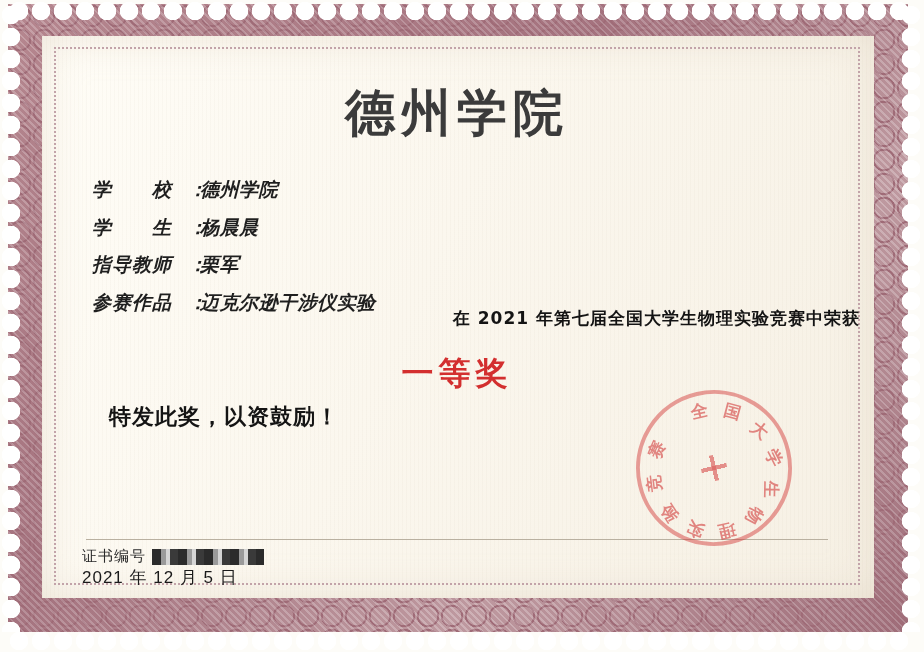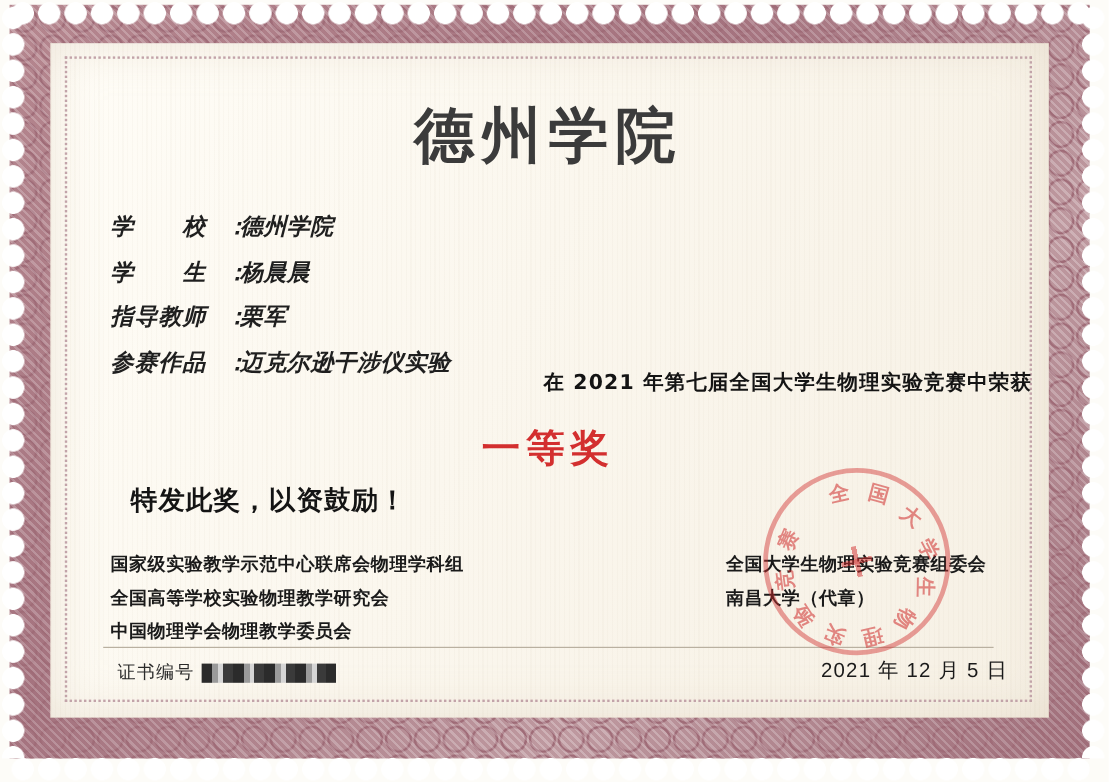--- a/index.html
+++ b/index.html
@@ -225,26 +225,27 @@
   .footer-rule {
     position: absolute;
     left: 32px;
     top: 492px;
     width: 742px;
     border-top: 1px solid #b9b0a0;
   }
 
   .footer {
     position: absolute;
-    left: 44px;
+    left: 28px;
     top: 500px;
     width: 742px;
     display: flex;
     justify-content: space-between;
-    align-items: flex-end;
+    align-items: flex-start;
+    flex-direction: column;
   }
   .cert-no {
     display: flex;
     align-items: center;
     font-size: 15px;
     color: #2a2a2a;
     font-family: "DejaVu Sans", "Liberation Sans", sans-serif;
     letter-spacing: 1px;
   }
   .redaction {
@@ -342,31 +343,20 @@
         <span class="field-label">参赛作品</span>
         <span class="field-colon">：</span>
         <span class="field-value">迈克尔逊干涉仪实验</span>
       </div>
     </div>
 
     <div class="award-line">在 2021 年第七届全国大学生物理实验竞赛中荣获</div>
     <div class="award-prize">一等奖</div>
     <div class="encourage">特发此奖，以资鼓励！</div>
 
-    <div class="issuers">
-      <div class="issuer-col left">
-        <div>国家级实验教学示范中心联席会物理学科组</div>
-        <div>全国高等学校实验物理教学研究会</div>
-        <div>中国物理学会物理教学委员会</div>
-      </div>
-      <div class="issuer-col right">
-        <div>全国大学生物理实验竞赛组委会</div>
-        <div>南昌大学（代章）</div>
-      </div>
-    </div>
 
     <div class="footer-rule"></div>
 
     <div class="footer">
       <div class="cert-no">
         <span>证书编号</span>
         <span class="redaction"></span>
       </div>
       <div class="issue-date">2021 年 12 月 5 日</div>
     </div>

